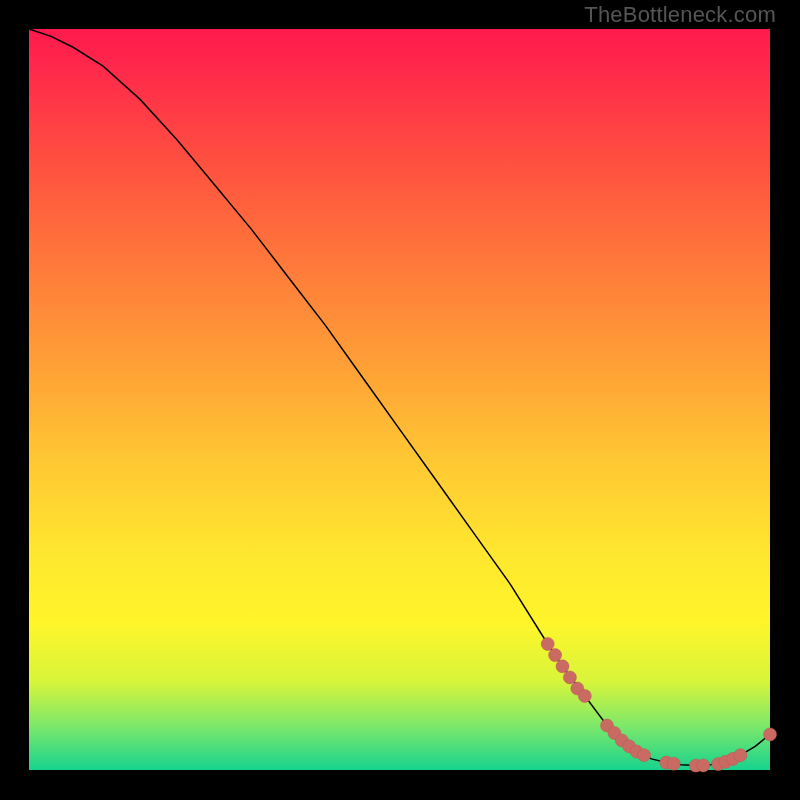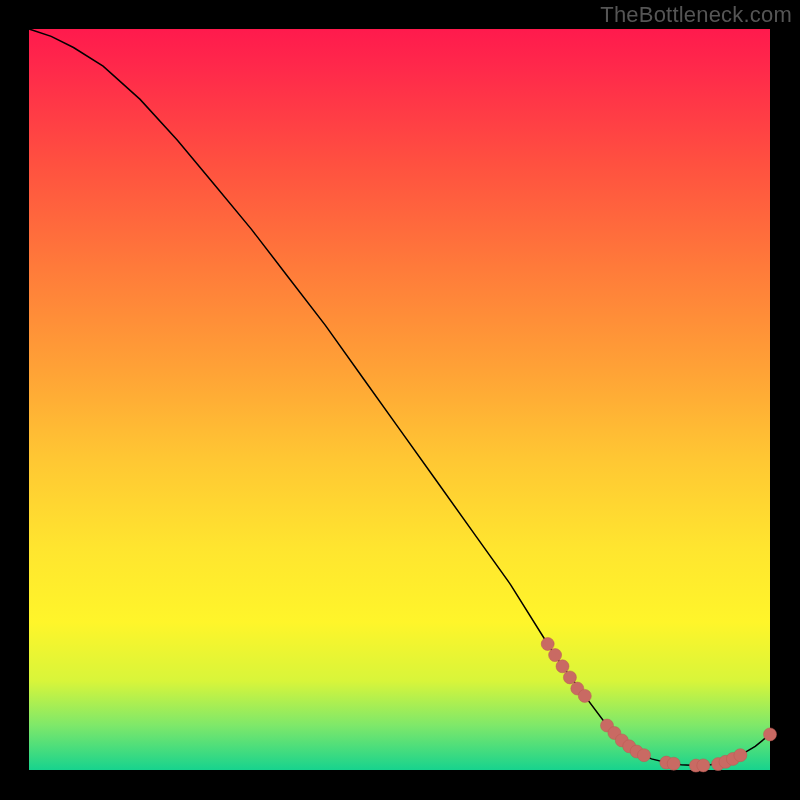--- a/index.html
+++ b/index.html
@@ -12,21 +12,21 @@
     overflow: hidden;
   }
   .canvas {
     position: relative;
     width: 800px;
     height: 800px;
   }
   .watermark {
     position: absolute;
     top: 2px;
-    right: 8px;
+    right: 24px;
     font-size: 22px;
     font-weight: 400;
     color: #555;
     letter-spacing: 0.2px;
     user-select: none;
   }
   .plot-area {
     position: absolute;
     left: 29px;
     top: 29px;

